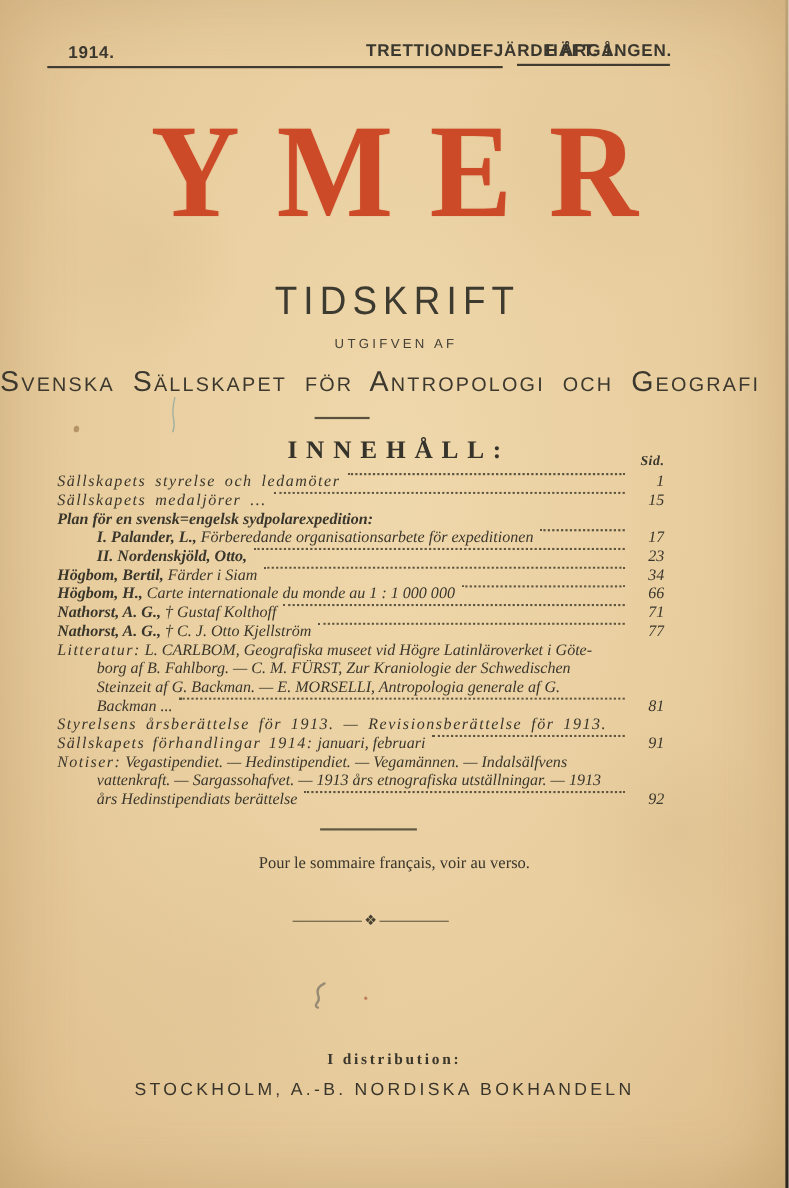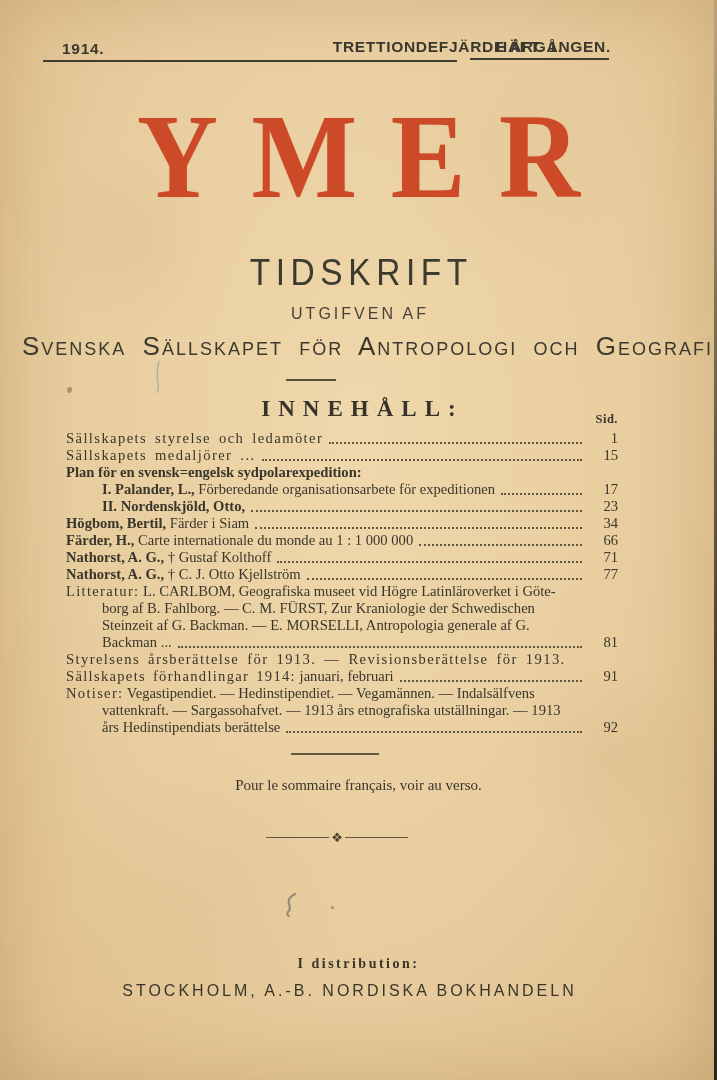--- a/index.html
+++ b/index.html
@@ -42,32 +42,32 @@
   .title{
     top:100px;font-size:112px;font-weight:700;color:#cc4a28;
     letter-spacing:.30em;padding-left:.30em;line-height:1;
     transform:scaleY(1.08);transform-origin:50% 50%;
     text-shadow:0 0 1px rgba(204,74,40,.45);
   }
   .subtitle{
     top:252px;font-size:36px;letter-spacing:6px;padding-left:6px;color:#3d3a30;
     transform:scaleX(.93);transform-origin:50% 50%;
   }
-  .pubby{top:305px;font-size:16px;letter-spacing:3px;padding-left:3px;color:#46423-6;color:#464236;}
+  .pubby{top:305px;font-size:12px;letter-spacing:3px;padding-left:3px;color:#46423-6;color:#464236;}
   .society{
     top:331px;font-size:26px;font-variant:small-caps;letter-spacing:2px;
-    word-spacing:7px;color:#3c382e;left:0;right:4px;text-align:right;
+    word-spacing:7px;color:#3c382e;left:0;right:4px;text-align:left;
   }
   .society-rule{left:286px;top:379px;width:50px;height:1.5px;background:rgba(62,57,43,.85);}
 
   
   .toc-head{top:396px;font-size:23px;font-weight:700;letter-spacing:8px;padding-left:8px;color:#36332a;}
-  .toc{left:66px;top:412px;width:552px;font-size:14.6px;line-height:17px;color:#3a362b;}
+  .toc{left:52px;top:412px;width:552px;font-size:14.6px;line-height:17px;color:#3a362b;font-style:italic;}
   .sid{text-align:right;font-size:12.5px;font-weight:700;letter-spacing:.5px;line-height:14px;margin-bottom:4px;}
-  .toc-line{display:flex;align-items:flex-end;overflow:hidden;height:17px;}
+  .toc-line{display:flex;align-items:flex-start;overflow:hidden;height:17px;}
   .lead{font-weight:700;white-space:pre;}
   .sp-lead{font-weight:400;letter-spacing:1.3px;word-spacing:2px;}
   .txt{white-space:pre;}
   .sp{letter-spacing:1.4px;word-spacing:3px;}
   .ind{padding-left:36px;}
   .leader{flex:1 1 auto;min-width:8px;border-bottom:2px dotted rgba(58,52,38,.8);margin:0 2px 3px 6px;}
   .pg{flex:0 0 34px;text-align:right;white-space:pre;}
 
   
   .pour-rule{left:291px;top:753px;width:88px;height:1.5px;background:rgba(62,57,43,.8);}
@@ -131,21 +131,21 @@
       <span class="leader"></span>
       <span class="pg">23</span>
     </div>
     <div class="toc-line">
       <span class="lead">Högbom, Bertil,</span>
         <span class="txt"> Färder i Siam</span>
       <span class="leader"></span>
       <span class="pg">34</span>
     </div>
     <div class="toc-line">
-      <span class="lead">Färder, H.,</span>
+      <span class="lead">Högbom, H.,</span>
         <span class="txt"> Carte internationale du monde au 1 : 1 000 000</span>
       <span class="leader"></span>
       <span class="pg">66</span>
     </div>
     <div class="toc-line">
       <span class="lead">Nathorst, A. G.,</span>
         <span class="txt"> † Gustaf Kolthoff</span>
       <span class="leader"></span>
       <span class="pg">71</span>
     </div>

